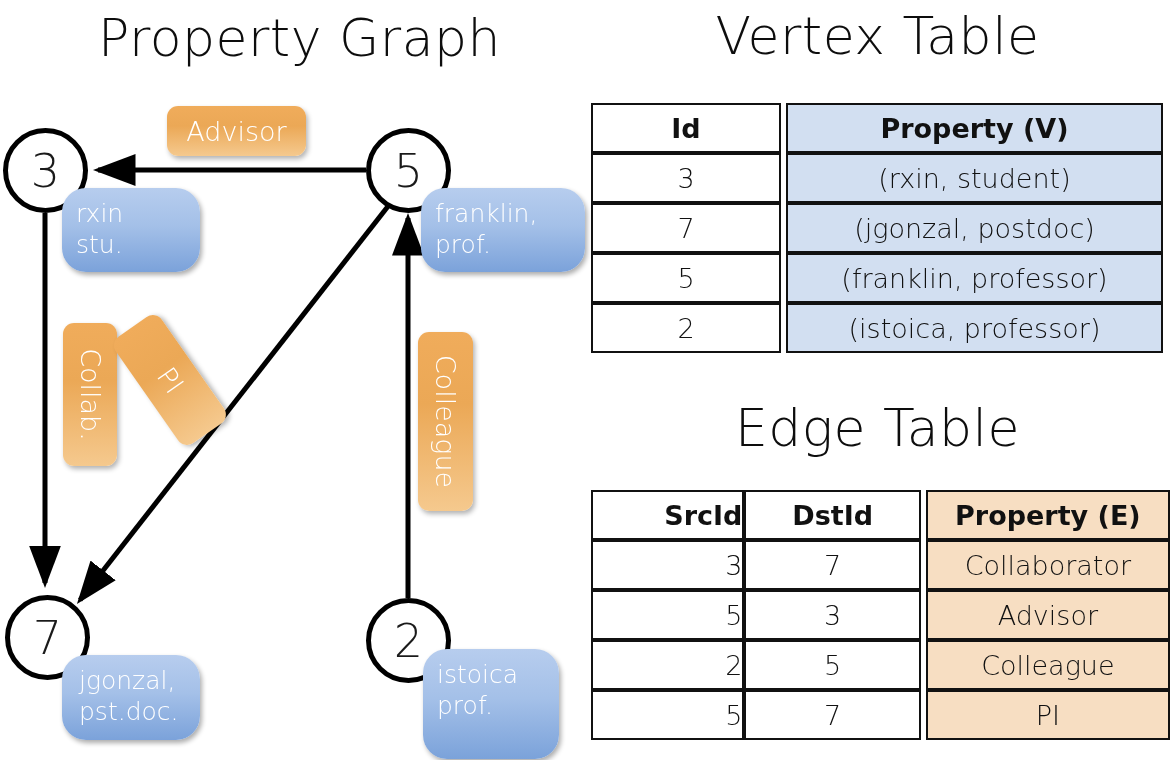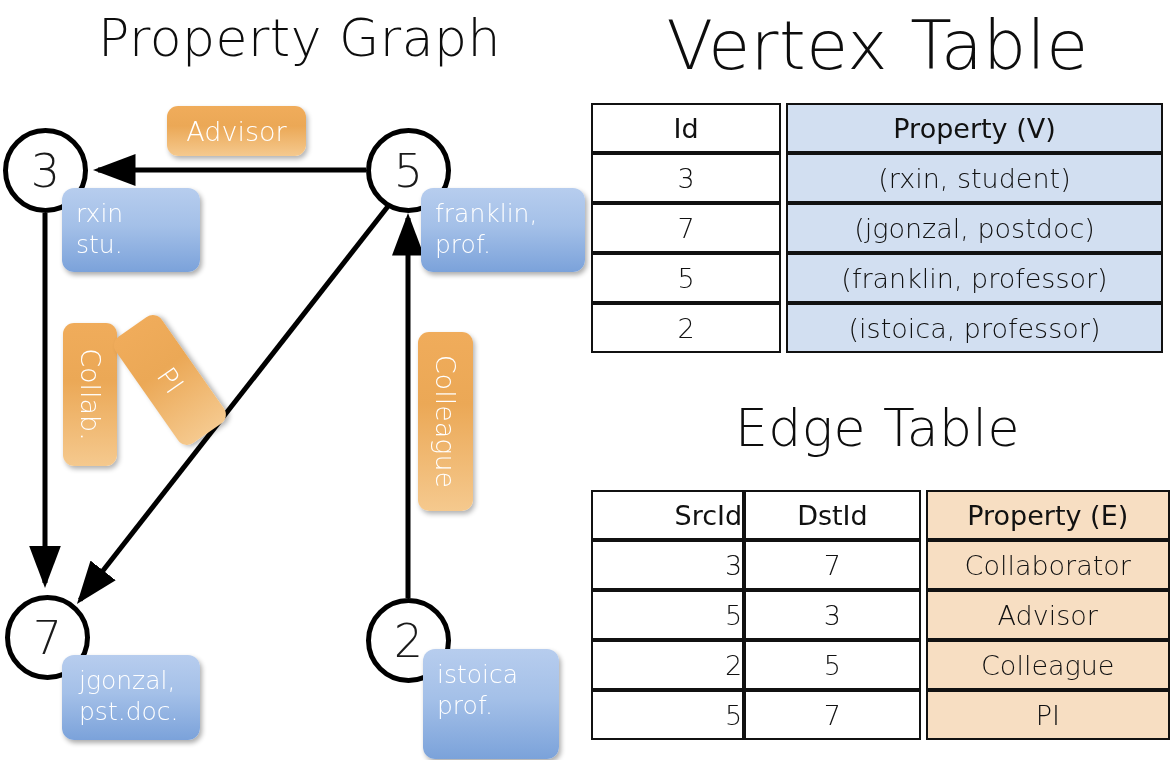--- a/index.html
+++ b/index.html
@@ -10,21 +10,21 @@
   }
   .panel-title{
     position:absolute;
     font-family:"DejaVu Sans","Liberation Sans",sans-serif;
     font-weight:300;
     color:#0d0d0d;
     white-space:nowrap;
     letter-spacing:0.5px;
   }
   #title-property-graph{left:0;top:8px;width:585px;text-align:center;font-size:52px;padding-left:7px;}
-  #title-vertex-table{left:585px;top:6px;width:585px;text-align:center;font-size:68px;}
+  #title-vertex-table{left:585px;top:6px;width:585px;text-align:center;font-size:52px;}
   #title-edge-table{left:585px;top:398px;width:585px;text-align:center;font-size:52px;}
 
   
   #graph-svg{position:absolute;left:0;top:0;width:585px;height:760px;}
 
   
   .node-circle{
     position:absolute;
     border:5px solid #000;
     border-radius:50%;
@@ -35,21 +35,21 @@
     font-weight:300;
     font-size:46px;
     line-height:1;
     color:#1a1a1a;
     z-index:3;
   }
 
   
   .prop-box{
     position:absolute;
-    border-radius:12px;
+    border-radius:24px;
     background:linear-gradient(180deg,#b7cdee 0%,#a4c0e8 45%,#7ba2da 100%);
     box-shadow:2px 3px 5px rgba(0,0,0,0.33);
     color:#ffffff;
     font-family:"DejaVu Sans","Liberation Sans",sans-serif;
     font-weight:300;
     font-size:25px;
     line-height:1.25;
     padding:10px 0 0 14px;
     box-sizing:border-box;
     z-index:5;
@@ -92,21 +92,21 @@
     color:#111;
   }
   .tbl td,.tbl th{
     border:2px solid #111;
     text-align:center;
     padding:0;
     height:46px;
     background:#fff;
     font-weight:300;
   }
-  .tbl th{font-weight:400;}
+  .tbl th{font-weight:700;}
   .tbl .pad{border:none;width:5px;height:46px;background:transparent;}
 
   
   #vertex-table{left:591px;top:103px;}
   #vertex-table .c-id{width:186px;}
   #vertex-table .c-prop{width:373px;background:#d2dff1;}
   #vertex-table th.c-prop{background:#d2dff1;text-align:center;}
 
   
   #edge-table{left:591px;top:490px;}

